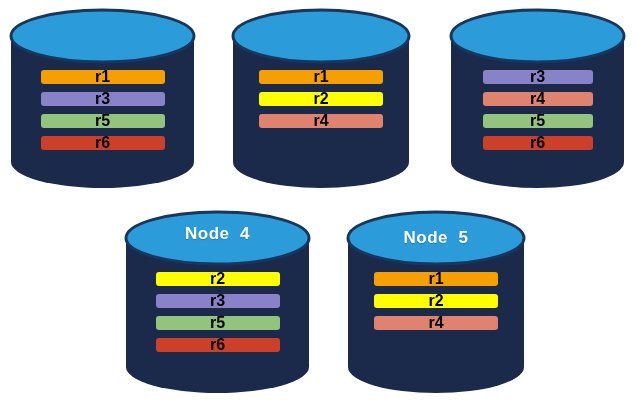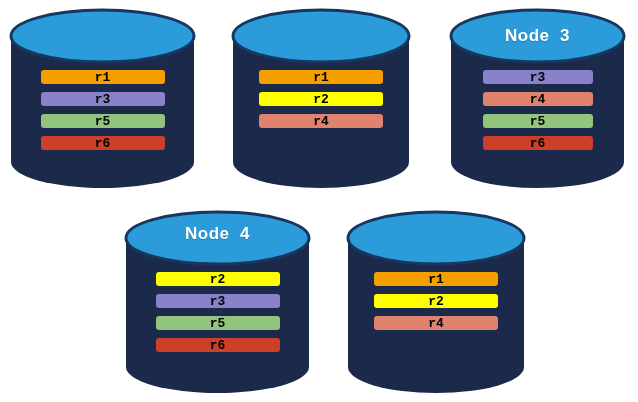--- a/index.html
+++ b/index.html
@@ -46,24 +46,23 @@
     gap: 8px;
   }
   .shard {
     height: 14px;
     border-radius: 3px;
     display: flex;
     align-items: center;
     justify-content: center;
     color: #000000;
     font-weight: bold;
-    font-size: 13px;
+    font-size: 16px;
     line-height: 1;
     box-sizing: border-box;
-    font-family: Liberation Mono, monospace;
   }
 </style>
 </head>
 <body>
 
 <div id="canvas">
     <div class="node" style="left: 10px; top: 8px; width: 185px; height: 182px;">
       <svg class="cyl-svg" width="185" height="182">
         <path d="M 1 28 L 1 154 A 91.5 26 0 0 0 184 154 L 184 28 Z" fill="#1B2A4A"></path>
         <ellipse cx="92.5" cy="28" rx="91.5" ry="26" fill="#2B9BD9" stroke="#17375E" stroke-width="3"></ellipse>
@@ -84,21 +83,20 @@
         <div class="shard" style="background: rgb(245, 160, 0); width: 124px;">r1</div>
         <div class="shard" style="background: rgb(255, 255, 0); width: 124px;">r2</div>
         <div class="shard" style="background: rgb(224, 131, 110); width: 124px;">r4</div>
       </div>
     </div>
     <div class="node" style="left: 450px; top: 8px; width: 175px; height: 182px;">
       <svg class="cyl-svg" width="175" height="182">
         <path d="M 1 28 L 1 154 A 86.5 26 0 0 0 174 154 L 174 28 Z" fill="#1B2A4A"></path>
         <ellipse cx="87.5" cy="28" rx="86.5" ry="26" fill="#2B9BD9" stroke="#17375E" stroke-width="3"></ellipse>
       </svg>
-      <div class="node-title" style="top: 18px;">Node  3</div>
       <div class="shards" style="top: 62px;">
         <div class="shard" style="background: rgb(138, 130, 200); width: 110px;">r3</div>
         <div class="shard" style="background: rgb(224, 131, 110); width: 110px;">r4</div>
         <div class="shard" style="background: rgb(146, 196, 125); width: 110px;">r5</div>
         <div class="shard" style="background: rgb(204, 63, 40); width: 110px;">r6</div>
       </div>
     </div>
     <div class="node" style="left: 125px; top: 210px; width: 185px; height: 185px;">
       <svg class="cyl-svg" width="185" height="185">
         <path d="M 1 28 L 1 157 A 91.5 26 0 0 0 184 157 L 184 28 Z" fill="#1B2A4A"></path>
@@ -110,19 +108,20 @@
         <div class="shard" style="background: rgb(138, 130, 200); width: 124px;">r3</div>
         <div class="shard" style="background: rgb(146, 196, 125); width: 124px;">r5</div>
         <div class="shard" style="background: rgb(204, 63, 40); width: 124px;">r6</div>
       </div>
     </div>
     <div class="node" style="left: 347px; top: 210px; width: 178px; height: 185px;">
       <svg class="cyl-svg" width="178" height="185">
         <path d="M 1 28 L 1 157 A 88 26 0 0 0 177 157 L 177 28 Z" fill="#1B2A4A"></path>
         <ellipse cx="89" cy="28" rx="88" ry="26" fill="#2B9BD9" stroke="#17375E" stroke-width="3"></ellipse>
       </svg>
+      <div class="node-title" style="top: 18px;">Node  5</div>
       <div class="shards" style="top: 62px;">
         <div class="shard" style="background: rgb(245, 160, 0); width: 124px;">r1</div>
         <div class="shard" style="background: rgb(255, 255, 0); width: 124px;">r2</div>
         <div class="shard" style="background: rgb(224, 131, 110); width: 124px;">r4</div>
       </div>
     </div>
   </div>
 
 </body></html>

